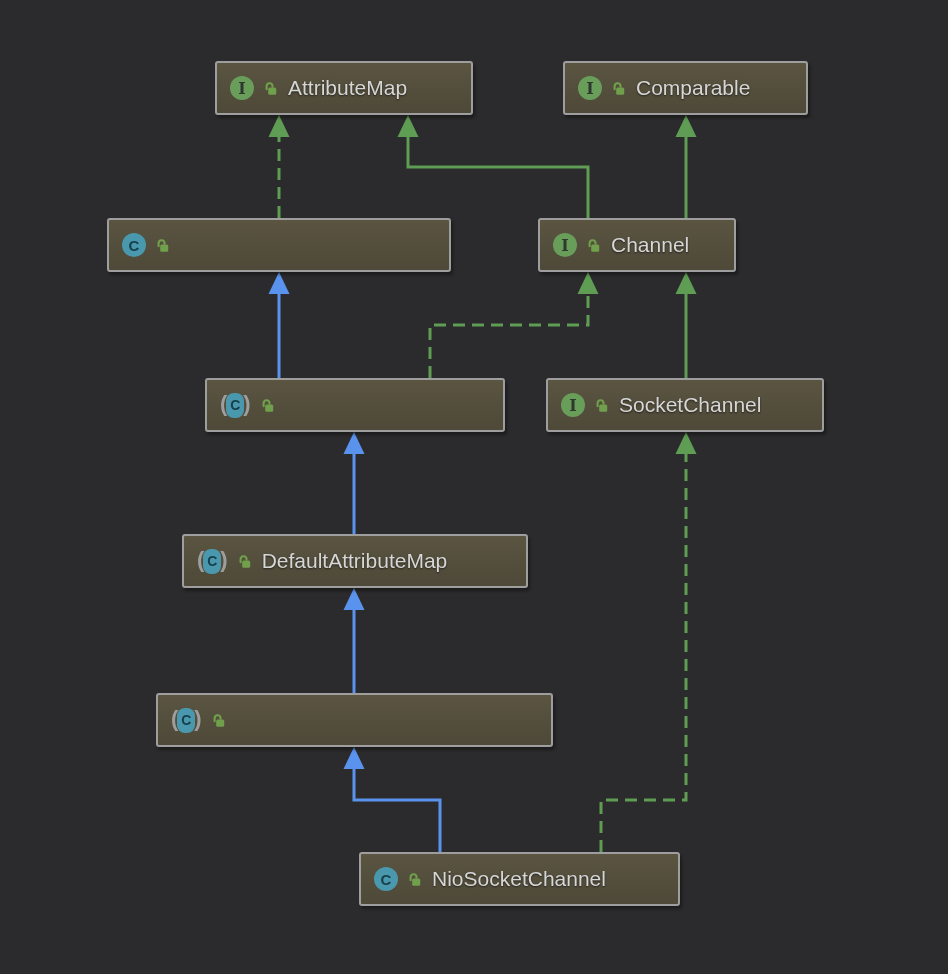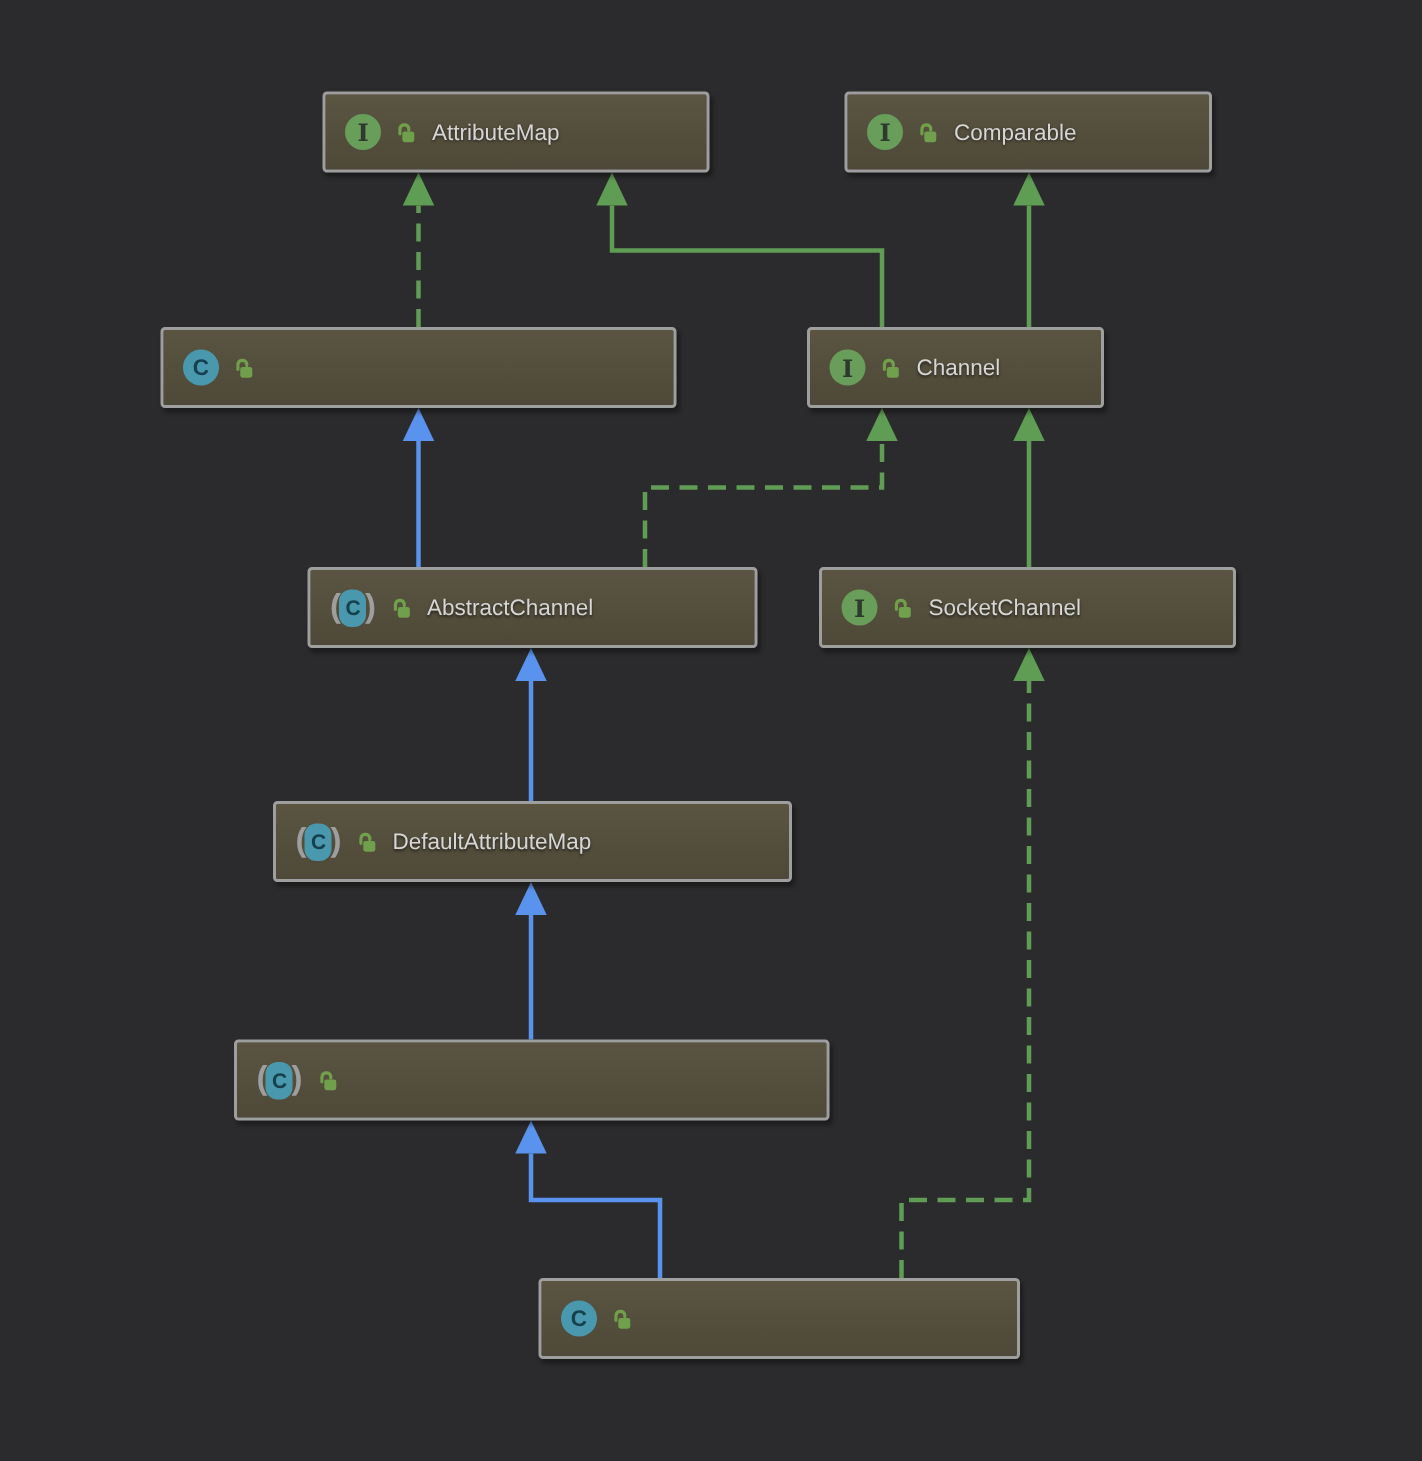--- a/index.html
+++ b/index.html
@@ -33,21 +33,21 @@
   .abstract-badge .abs-c{
     width:18px;height:25px;border-radius:8px;background:#4a98ad;color:#16404c;
     display:flex;align-items:center;justify-content:center;
     font-size:14px;font-weight:bold;margin:0 -1px;
   }
   .kind-interface .interface-badge{display:flex;}
   .kind-class .class-badge{display:flex;}
   .kind-abstract-class .abstract-badge{display:flex;}
   .lock-icon{width:16px;height:16px;flex:none;margin-left:8px;}
   .label{
-    color:#d6d6d6;font-size:15px;white-space:nowrap;margin-left:10px;
+    color:#d6d6d6;font-size:21px;white-space:nowrap;margin-left:10px;
     text-shadow:0 1px 2px rgba(0,0,0,0.6);
   }
 </style>
 </head>
 <body>
 
 <div id="canvas" style="background: rgb(43, 43, 45);">
   <svg id="edges-svg">
       <polyline points="279,218 279,137" fill="none" stroke="#5f9d54" stroke-width="3" stroke-dasharray="12,7"></polyline>
       <polygon points="279,115 289.5,137 268.5,137" fill="#5f9d54"></polygon>
@@ -110,21 +110,20 @@
 
     <span class="badge abstract-badge">
         <span class="paren">(</span>
         <span class="abs-c">C</span>
         <span class="paren">)</span>
       </span>
     <svg class="lock-icon" viewBox="0 0 16 16">
       <path d="M4.6 9.2 L4.6 6.1 a3 3 0 0 1 5.9 -0.6 l0 1.2" fill="none" stroke="#70a04b" stroke-width="2.1" stroke-linecap="round"></path>
       <rect x="6.2" y="7.6" width="8" height="7.2" rx="1.6" fill="#70a04b"></rect>
     </svg>
-    <span class="label">AbstractChannel</span>
   </div>
     <div class="node kind-interface" style="left: 546px; top: 378px; width: 278px; height: 54px;">
     <span class="badge circle-badge interface-badge">I</span>
 
     <svg class="lock-icon" viewBox="0 0 16 16">
       <path d="M4.6 9.2 L4.6 6.1 a3 3 0 0 1 5.9 -0.6 l0 1.2" fill="none" stroke="#70a04b" stroke-width="2.1" stroke-linecap="round"></path>
       <rect x="6.2" y="7.6" width="8" height="7.2" rx="1.6" fill="#70a04b"></rect>
     </svg>
     <span class="label">SocketChannel</span>
   </div>
@@ -154,14 +153,15 @@
     </svg>
   </div>
     <div class="node kind-class" style="left: 359px; top: 852px; width: 321px; height: 54px;">
 
     <span class="badge circle-badge class-badge">C</span>
 
     <svg class="lock-icon" viewBox="0 0 16 16">
       <path d="M4.6 9.2 L4.6 6.1 a3 3 0 0 1 5.9 -0.6 l0 1.2" fill="none" stroke="#70a04b" stroke-width="2.1" stroke-linecap="round"></path>
       <rect x="6.2" y="7.6" width="8" height="7.2" rx="1.6" fill="#70a04b"></rect>
     </svg>
+    <span class="label">NioSocketChannel</span>
   </div>
   </div>
 
 </body></html>

